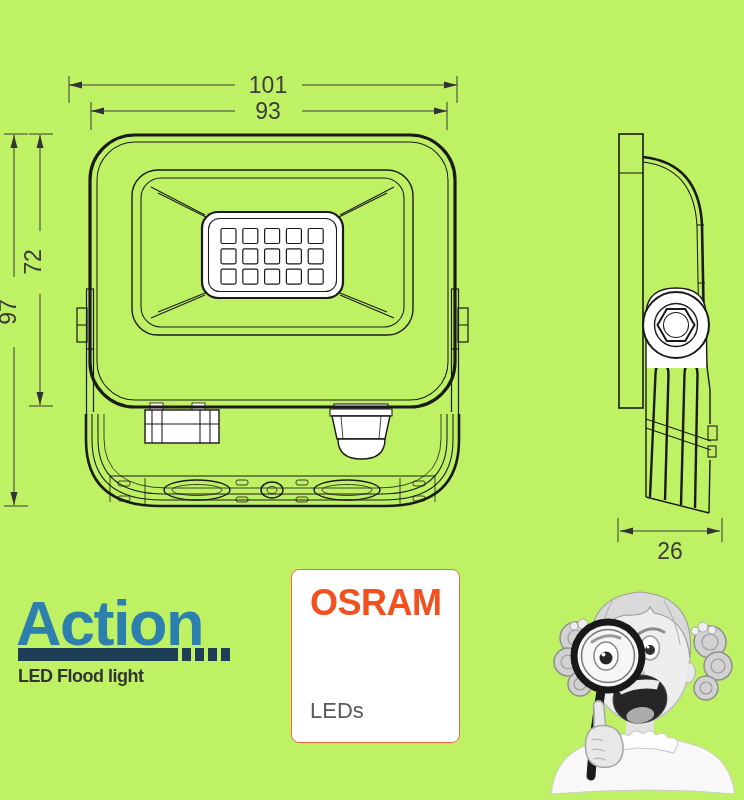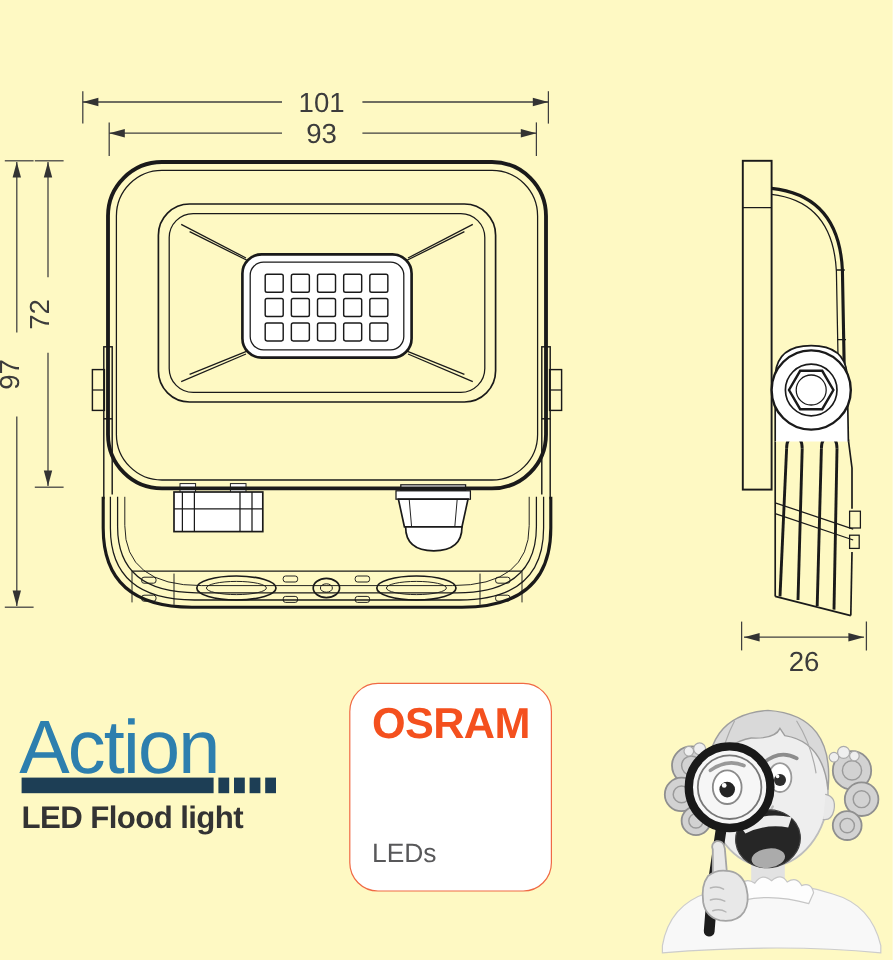--- a/index.html
+++ b/index.html
@@ -1,39 +1,39 @@
 <!DOCTYPE html>
 <html style="--action-blue: #2d7fae; --action-navy: #1d3e55; --tagline-dark: #333333; --osram-orange: #f4501e; --osram-border: #f06a45; --note-gray: #58585a; --line-black: #1a1a1a; --dim-gray: #3c3c3c;"><head>
 <meta charset="utf-8">
 <style>
   html,body{margin:0;padding:0;background:#fff;}
-  .page{position:relative;width:744px;height:800px;background:#fef9c3;overflow:hidden;
+  .page{position:relative;width:744px;height:800px;background:#bef264;overflow:hidden;
         font-family:"Liberation Sans",sans-serif;}
   
   .drawing{position:absolute;left:0;top:0;}
   .ln{fill:none;stroke:var(--line-black,#1a1a1a);stroke-width:1.2;}
   .wfill{fill:#ffffff;}
   .w08{stroke-width:.8}.w10{stroke-width:1.05}.w12{stroke-width:1.2}
   .w14{stroke-width:1.4}.w16{stroke-width:1.6}.w20{stroke-width:2}
   .w22{stroke-width:2.2}.w24{stroke-width:2.4}.w26{stroke-width:2.6}.w32{stroke-width:3.2}
   .dim{fill:none;stroke:#3f3f3f;stroke-width:1.05;}
   .arrow{fill:#333;stroke:none;}
   .dimtxt{fill:var(--dim-gray,#3c3c3c);font-size:23px;font-family:"Liberation Sans",sans-serif;}
   
   .action{position:absolute;left:16px;top:592px;width:230px;}
-  .action-name{color:var(--action-blue,#2d7fae);font-size:63px;font-weight:normal;
+  .action-name{color:var(--action-blue,#2d7fae);font-size:63px;font-weight:bold;
                letter-spacing:-1.5px;line-height:1;margin:0;}
   .action-bar{display:flex;align-items:stretch;height:13px;margin:-7px 0 5px 2px;width:213px;}
   .action-bar .solid{width:160px;background:var(--action-navy,#1d3e55);}
   .action-bar i{width:9px;margin-left:4px;background:var(--action-navy,#1d3e55);}
-  .action-tagline{color:var(--tagline-dark,#333);font-size:26px;font-weight:bold;
+  .action-tagline{color:var(--tagline-dark,#333);font-size:18px;font-weight:bold;
                   letter-spacing:-.5px;margin:0 0 0 2px;}
   
   .osram{position:absolute;left:291px;top:569px;width:169px;height:174px;box-sizing:border-box;
-         border:1.5px solid var(--osram-border,#f06a45);border-radius:24px;
+         border:1.5px solid var(--osram-border,#f06a45);border-radius:8px;
          padding:15px 16px 16px 18px;display:flex;flex-direction:column;background:#fff;}
   .osram-brand{color:var(--osram-orange,#f4501e);font-weight:bold;font-size:36px;
                letter-spacing:-.5px;line-height:1;}
   .osram-note{margin-top:auto;color:var(--note-gray,#58585a);font-size:22px;line-height:1.3;}
   
   .photo{position:absolute;left:542px;top:580px;}
 </style>
 </head>
 <body>
 

